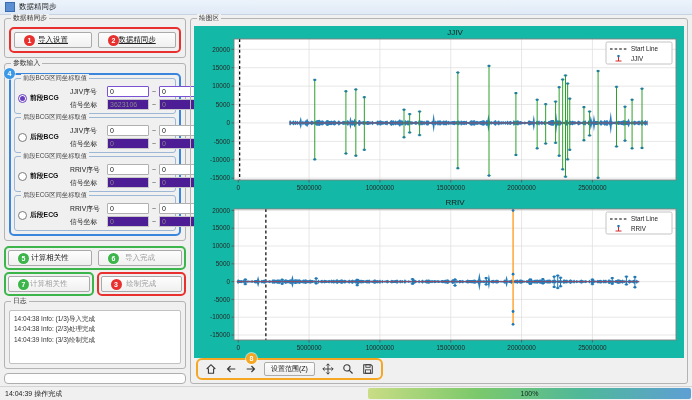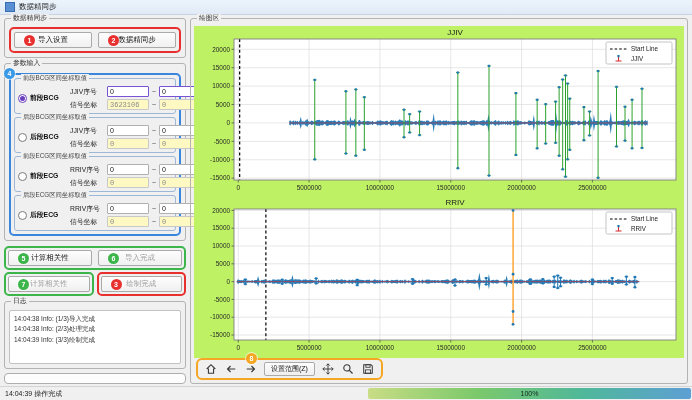--- a/index.html
+++ b/index.html
@@ -49,37 +49,37 @@
   .radio.sel{border-color:#6a3fc0;}
   .radio.sel::after{content:"";display:block;width:5px;height:5px;border-radius:50%;background:#6a3fc0;margin:1px auto;}
   .radio-label{font-size:6.8px;font-weight:bold;color:#111;}
   .fields{flex:1;display:flex;flex-direction:column;gap:2px;}
   .frow{display:flex;align-items:center;gap:3px;}
   .flabel{width:34px;font-size:6.8px;color:#222;flex:none;}
   .fin{width:42px;height:11px;font-size:7px;border:1px solid #b0b0b0;border-radius:1px;padding:0 2px;background:#fff;color:#111;
     font-family:"Liberation Sans",sans-serif;box-sizing:border-box;}
   .fin.v2{width:36px;}
   .fin.accent{border-color:#7a52d4;}
-  .fin.dis{background:#fef9c3;color:#8a8a8a;border-color:#c8c8c8;font-family:Liberation Mono, monospace;}
+  .fin.dis{background:#4c1d95;color:#8a8a8a;border-color:#c8c8c8;}
   .tilde{font-size:7px;color:#444;}
   
   .actions{margin-top:5px;display:flex;flex-direction:column;gap:2px;}
   .actions-row1{display:flex;gap:6px;padding:2px;}
   .actions-row1 .btn{flex:1;}
   .actions-row2{display:flex;gap:3px;}
   .half-wrap{flex:1;padding:2px;display:flex;}
   .half-wrap .btn{flex:1;}
   
   .log-group{flex:1;display:flex;flex-direction:column;}
   .log-area{flex:1;background:#fff;border:1px solid #c2c2c2;border-radius:2px;padding:3px 4px;
     font-size:6.5px;color:#333;line-height:1.6;overflow:hidden;}
   .left-bottombar{height:9px;border:1px solid #aeaeae;border-radius:4px;background:#fdfdfd;margin-top:4px;flex:none;}
   
   .plot-group{flex:1;display:flex;flex-direction:column;padding:7px 3px 3px 3px;}
-  .charts-wrap{flex:1;background:#bef264;border:0;}
+  .charts-wrap{flex:1;background:#14b8a6;border:0;}
   .chart svg{display:block;}
   
   .toolbar-row{height:22px;display:flex;align-items:center;}
   .toolbar{position:relative;display:flex;align-items:center;gap:7px;padding:2px 6px;margin-left:2px;}
   .tool-icon{width:13px;height:13px;display:flex;align-items:center;justify-content:center;}
   .range-btn{border:1px solid #ababab;background:linear-gradient(#fdfdfd,#efefef);border-radius:2px;
     font-size:7px;height:14px;padding:0 6px;display:flex;align-items:center;color:#111;}
   .toolbar .badge{left:48px;top:-7px;}
   
   .statusbar{position:absolute;bottom:0;left:0;right:0;height:13px;background:#f0f0f0;border-top:1px solid #d4d4d4;
@@ -93,21 +93,21 @@
 
 <div class="titlebar">
   <span class="win-icon"></span>
   <span class="win-title">数据精同步</span>
 </div>
 
 <div class="app">
 
   <div class="left-col">
 
-    <div class="groupbox" style="margin-top:2px;">
+    <div class="groupbox" style="margin-top:2px;text-decoration:underline;">
       <span class="gb-title">数据精同步</span>
       <div class="hl-red import-wrap">
         <button class="btn">
           <span class="badge red">1</span>
           <span>导入设置</span>
         </button>
         <button class="btn">
           <span class="badge red">2</span>
           <span>数据精同步</span>
         </button>

